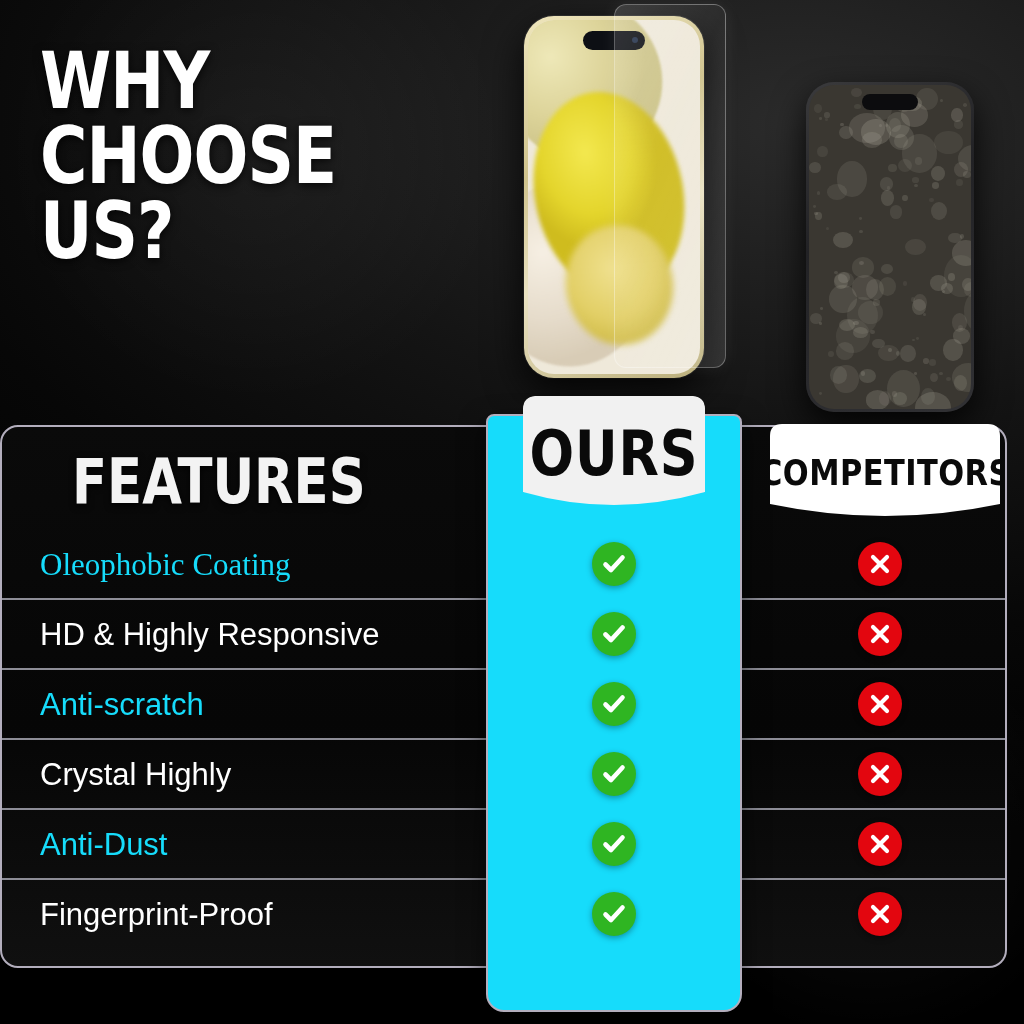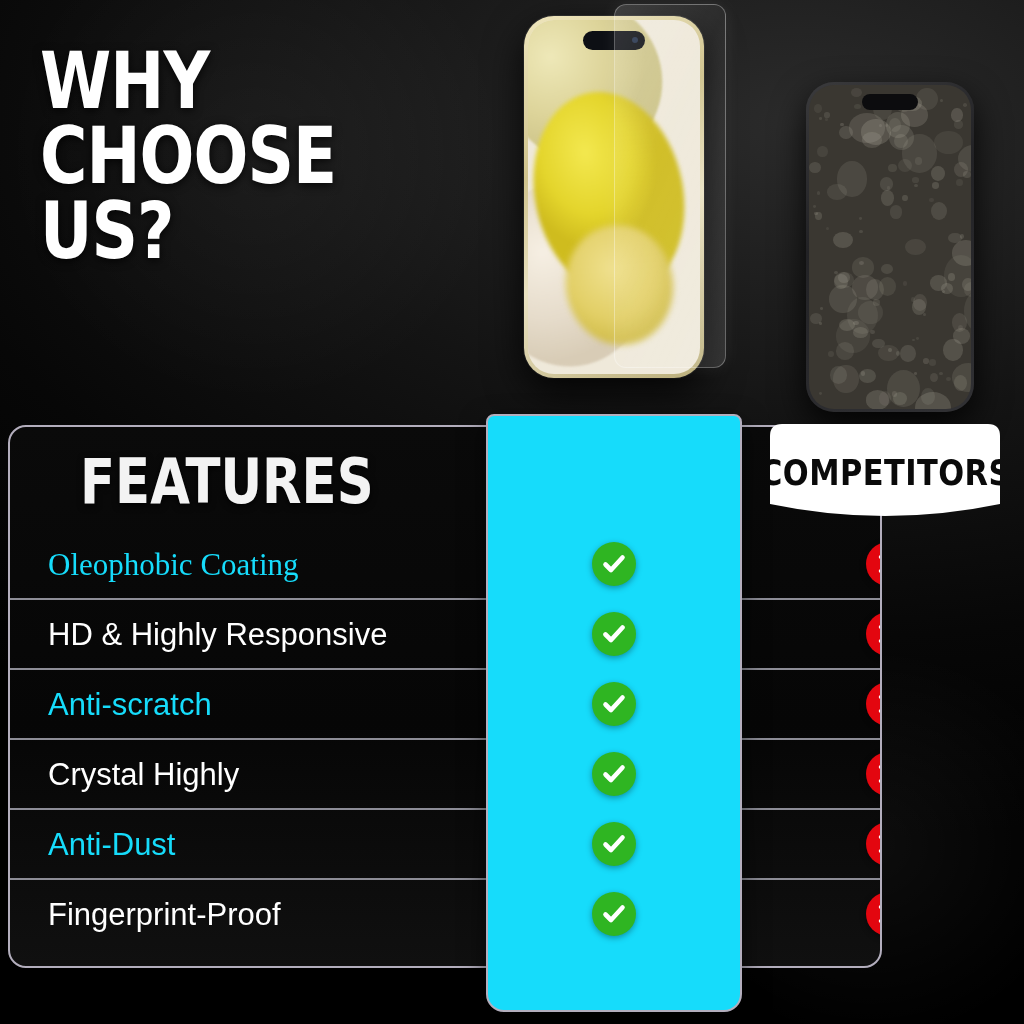--- a/index.html
+++ b/index.html
@@ -95,21 +95,21 @@
     background:#3a3731;
   }
   .smudge{position:absolute;border-radius:50%;background:rgba(190,185,170,.26);filter:blur(.6px);}
   .comp-island{
     position:absolute;left:50%;top:9px;transform:translateX(-50%);
     width:56px;height:16px;border-radius:10px;background:#0c0c0e;z-index:3;
   }
 
   
   .table{
-    position:absolute;left:8px;top:425px;width:874px;height:543px;
+    position:absolute;left:0;top:425px;width:1007px;height:543px;
     box-sizing:border-box;
     border:2px solid #b3aebd;border-radius:18px;
     background:linear-gradient(180deg,#0a0a0a,#060606 55%,#101010);
     overflow:hidden;
     padding-left:16px;
   }
   .rowline{position:absolute;left:0;right:0;height:2px;background:#8d8d97;}
 
   .col-features{position:absolute;left:0;top:0;width:478px;height:100%;}
   .feat-head{
@@ -413,17 +413,20 @@
           </svg>
         </div>
         <div class="mark ok" style="left: 104px; top: 476px;">
           <svg width="28" height="28" viewBox="0 0 28 28">
             <path d="M5.5 14.5 L11 20 L22.5 7.5" stroke="#fff" stroke-width="4.6" fill="none" stroke-linecap="round" stroke-linejoin="round"></path>
           </svg>
         </div>
       </div>
   </div>
 
+  <div class="badge badge-ours">
+    <span>OURS</span>
+  </div>
   <div class="badge badge-comp">
     <span>COMPETITORS</span>
   </div>
 
 </div>
 
 </body></html>

